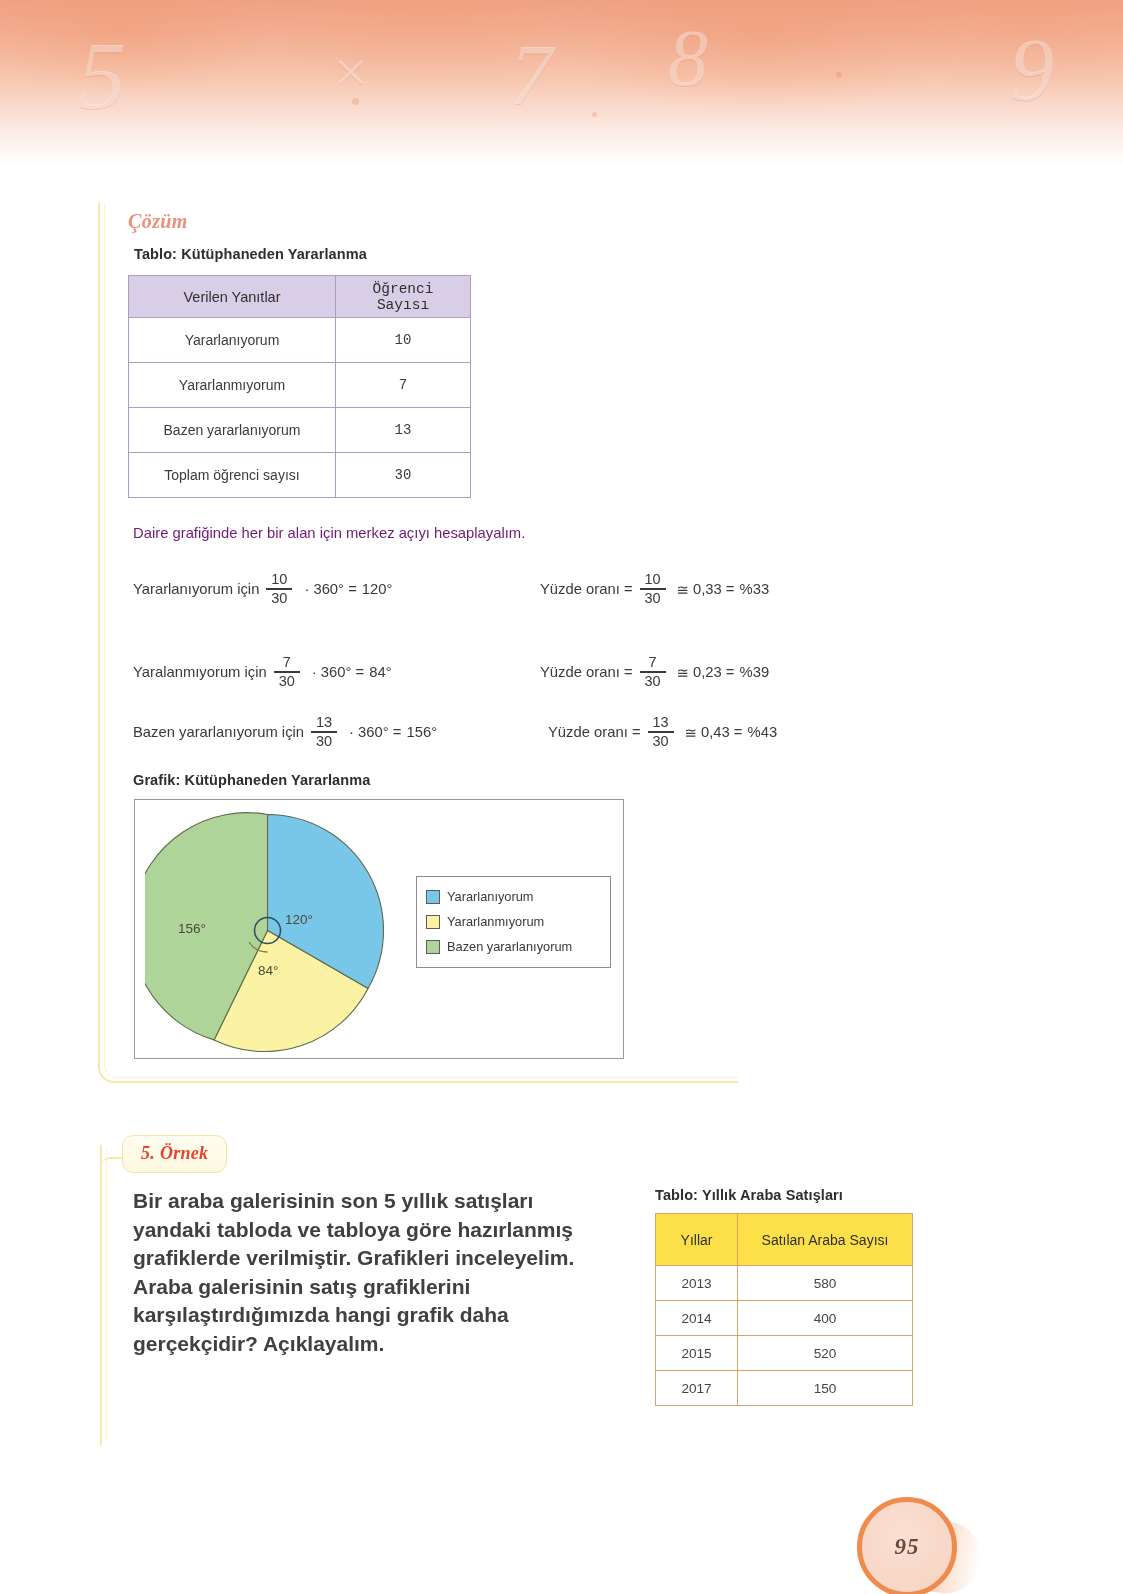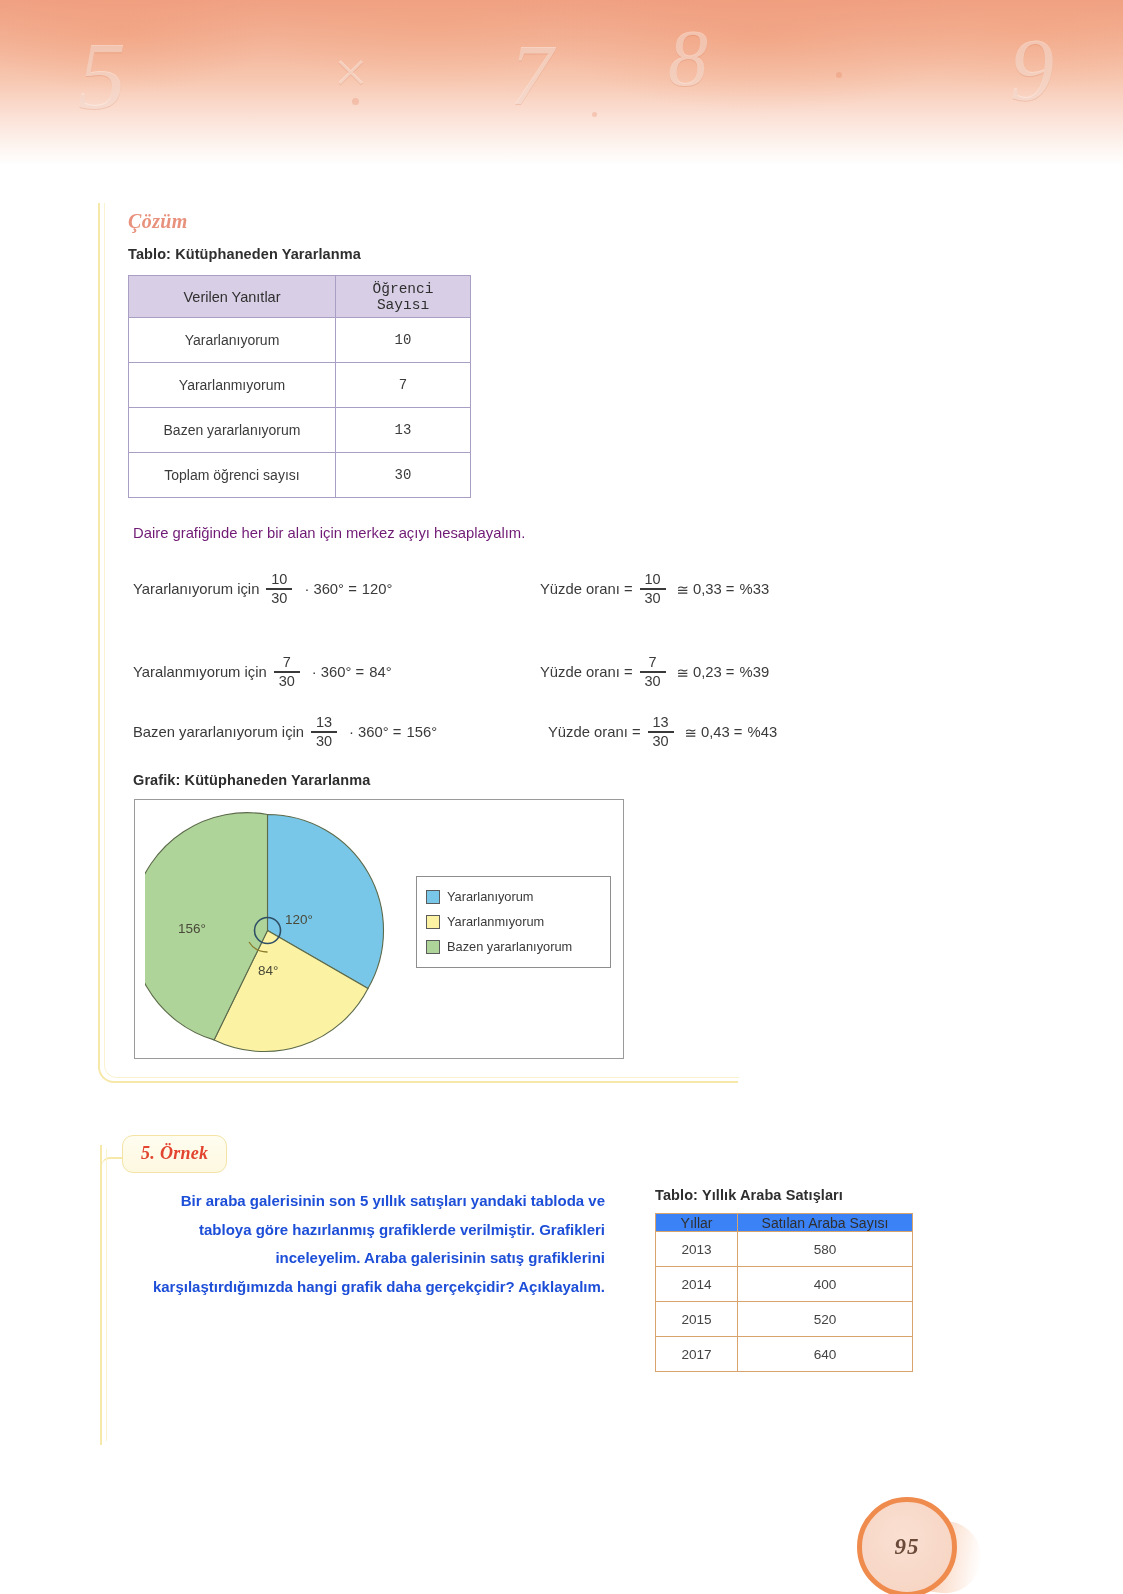--- a/index.html
+++ b/index.html
@@ -128,31 +128,31 @@
     padding:7px 18px 8px;
     border:1.5px solid #f3e4a6; border-radius:11px;
     background:linear-gradient(to bottom,#fffdf0,#fdf8e0);
     font-family:"Liberation Serif", serif;
     font-style:italic; font-weight:700; font-size:18px;
     color:#e2442f; letter-spacing:.3px;
   }
 
   .ex-text {
     position:absolute; left:133px; top:1160px; width:472px;
-    font-size:15px; line-height:28.5px; color:#1d4ed8; font-weight:600;text-align:right;
+    font-size:21px; line-height:28.5px; color:#404040; font-weight:600;
   }
 
   
   .t2 { left:655px; top:1186px; }
   .t2 th, .t2 td {
     border:1px solid #d9a46b;
     font-size:13.6px; color:#444;
     height:35px; padding:0 10px; background:#ffffff;
   }
-  .t2 th { background:#3b82f6; font-weight:700; color:#2f2f2f; font-size:14px; height:18px; }
+  .t2 th { background:#fde047; font-weight:700; color:#2f2f2f; font-size:14px; height:52px; }
   .t2 .c1 { width:82px; text-align:center; }
   .t2 .c2 { width:175px; text-align:center; }
   .t2-caption { left:655px; top:1160px; }
 
   
   .pageno {
     position:absolute; left:857px; top:1470px; width:100px; height:100px;
     border-radius:50%;
     border:5px solid #f08b4e;
     background:radial-gradient(circle at 45% 40%, #fae0d2, #f6d2c0);
@@ -181,21 +181,21 @@
   <div class="speck" style="left:592px;top:112px;width:5px;height:5px;"></div>
   <div class="speck" style="left:836px;top:72px;width:6px;height:6px;"></div>
 </div>
 
 <div class="content">
 
   <div class="bracket-solution"></div>
 
   <div class="cozum-title">Çözüm</div>
 
-  <div class="tbl-caption" style="left:128px; top:219px;">Tablo: Kütüphaneden Yararlanma</div>
+  <div class="tbl-caption" style="left:134px; top:219px;">Tablo: Kütüphaneden Yararlanma</div>
 
   <table class="t t1">
     <thead>
       <tr>
         <th class="c1">Verilen Yanıtlar</th>
         <th class="c2">Öğrenci Sayısı</th>
       </tr>
     </thead>
     <tbody>
       <tr>
@@ -347,21 +347,21 @@
       <tr>
         <td class="c1">2014</td>
         <td class="c2">400</td>
       </tr>
       <tr>
         <td class="c1">2015</td>
         <td class="c2">520</td>
       </tr>
       <tr>
         <td class="c1">2017</td>
-        <td class="c2">640</td>
+        <td class="c2">150</td>
       </tr>
     </tbody>
   </table>
 
   <div class="pageno-smear"></div>
   <div class="pageno">
     <span>95</span>
   </div>
 
 </div>

